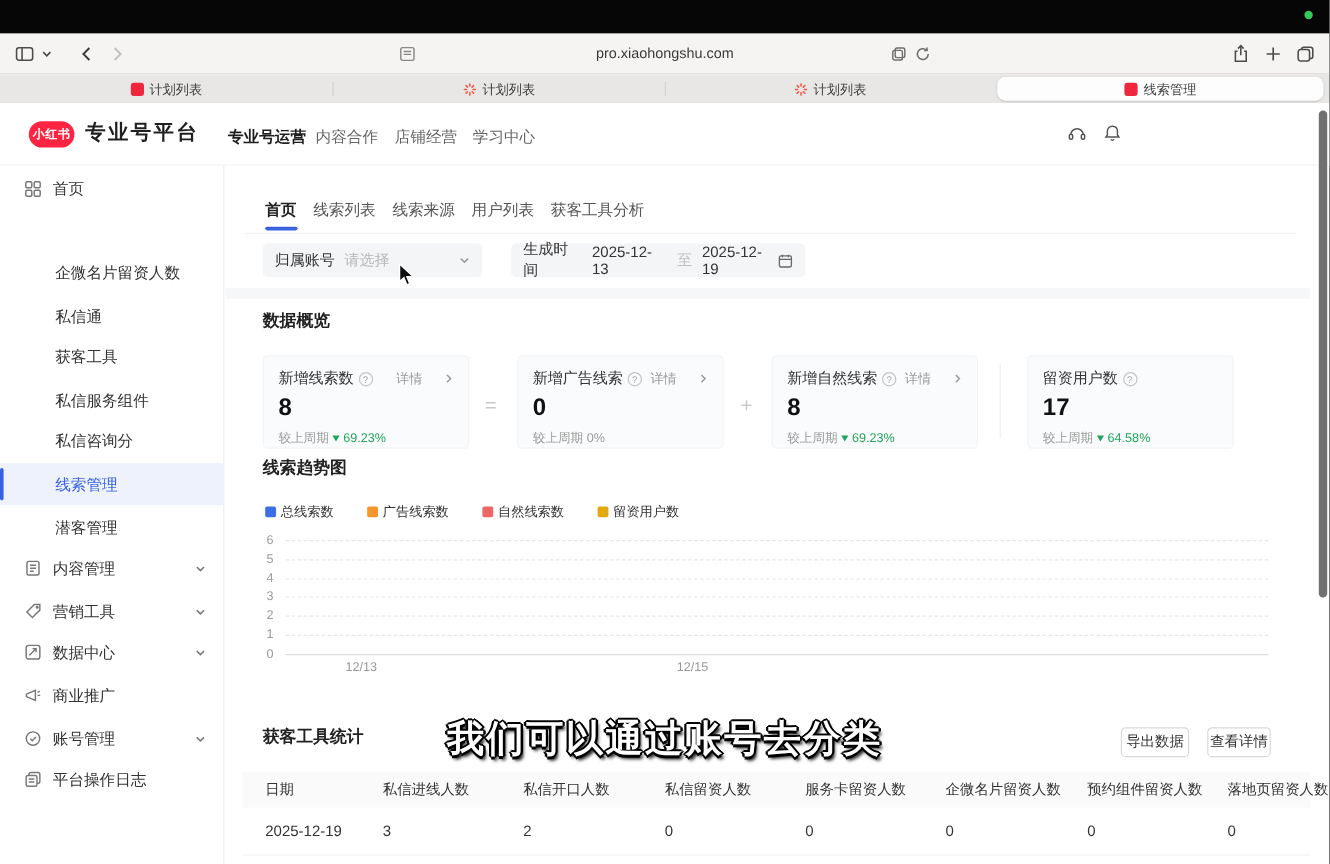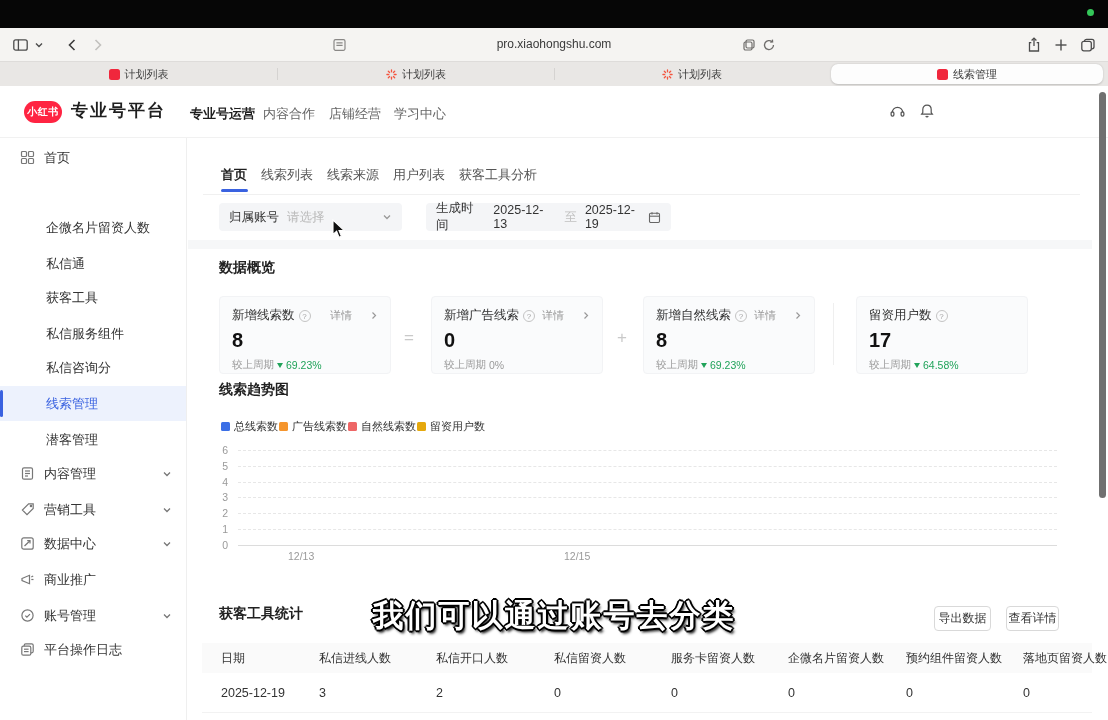--- a/index.html
+++ b/index.html
@@ -66,21 +66,21 @@
   .qicon{width:12px;height:12px;border:1px solid #c4c4c4;border-radius:50%;color:#a5a5a5;font-size:8px;line-height:12px;
          text-align:center;box-sizing:border-box;flex:0 0 auto;cursor:pointer;}
   .card-link{margin-left:auto;color:#999;font-size:11px;display:flex;align-items:center;gap:18px;cursor:pointer;}
   .card-value{font-size:20px;font-weight:bold;color:#111;margin-top:5px;}
   .card-cmp{font-size:10.5px;color:#9a9a9a;margin-top:6px;display:flex;align-items:center;gap:3px;}
   .tri-down{width:0;height:0;border-left:3.5px solid transparent;border-right:3.5px solid transparent;border-top:5px solid #21a35a;}
   .delta-g{color:#21a35a;}
   .op{position:absolute;top:190px;font-size:17px;color:#c9c9c9;}
   .vdiv{position:absolute;top:165px;left:645px;width:1px;height:62px;background:#efefef;}
 
-  .legend{position:absolute;top:281px;left:33px;display:flex;gap:1px;align-items:center;font-size:11px;color:#333;}
+  .legend{position:absolute;top:281px;left:33px;display:flex;gap:28px;align-items:center;font-size:11px;color:#333;}
   .litem{display:flex;align-items:center;gap:4px;cursor:pointer;}
   .sw{width:9px;height:9px;border-radius:1.5px;}
   .sw0{background:#3b6fe6;}.sw1{background:#f5952d;}.sw2{background:#ee6666;}.sw3{background:#e5a80d;}
 
   .gline{position:absolute;left:50px;right:35px;height:0;border-top:1px dashed #e7e7e7;}
   .gline.solid{border-top:1px solid #dcdcdc;}
   .ylab{position:absolute;left:0;width:40px;text-align:right;font-size:10.5px;color:#9a9a9a;transform:translateY(-6px);}
   .xlab{position:absolute;top:412px;font-size:10.5px;color:#9a9a9a;}
 
   .btn{position:absolute;top:468px;height:25px;border:1px solid #d9d9d9;border-radius:4px;background:#fff;font-size:12px;

